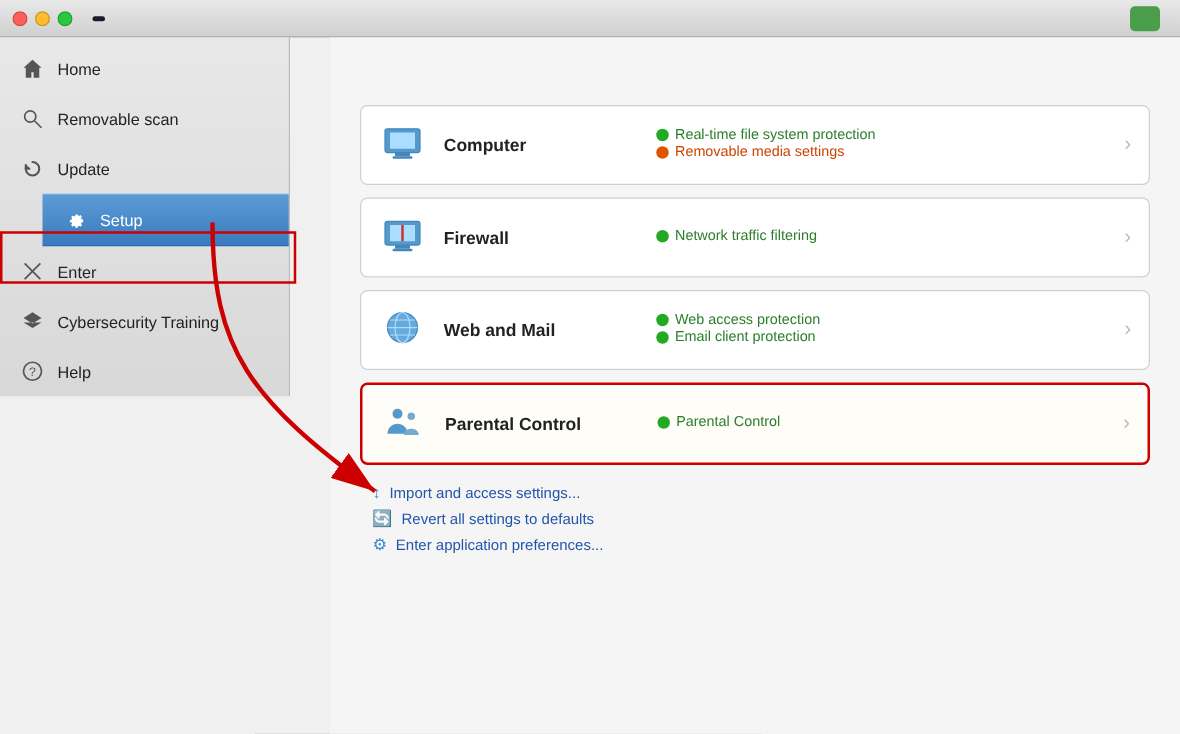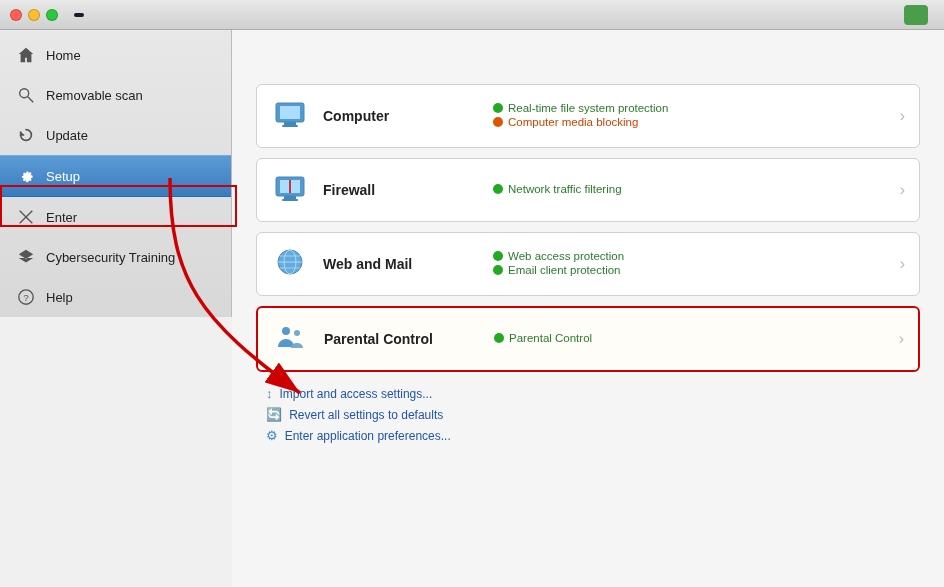--- a/index.html
+++ b/index.html
@@ -76,20 +76,21 @@
     .dropdown-arrow {
       font-size: 10px;
       color: #555;
     }
 
     
     .main-layout {
       display: flex;
       height: 557px;
       background: #f0f0f0;
+      gap: 32px;
     }
 
     
     .sidebar {
       width: 232px;
       background: linear-gradient(to bottom, #e8e8e8, #d8d8d8);
       border-right: 1px solid #bbb;
       padding-top: 5px;
       flex-shrink: 0;
     }
@@ -101,20 +102,21 @@
       cursor: pointer;
       font-size: 13px;
       color: #222;
       border-radius: 0;
     }
     .nav-item.active {
       background: linear-gradient(to bottom, #5b9bd5, #3a7bbf);
       color: white;
       border-top: 1px solid #6aaee8;
       border-bottom: 1px solid #2a6aaf;
+      margin-left: 34px;
     }
     .nav-icon {
       width: 20px;
       height: 20px;
       display: flex;
       align-items: center;
       justify-content: center;
       font-size: 15px;
     }
     .nav-label {
@@ -353,21 +355,21 @@
     </svg>
           </div>
           <div class="section-name">Computer</div>
           <div class="section-status">
             <div class="status-line">
               <span class="status-dot dot-green"></span>
               <span>Real-time file system protection</span>
             </div>
             <div class="status-line warning">
               <span class="status-dot dot-orange"></span>
-              <span>Computer media blocking</span>
+              <span>Removable media settings</span>
             </div>
           </div>
           <span class="chevron">›</span>
         </div>
         <div class="section-card">
           <div class="section-icon">
             <svg viewBox="0 0 36 36" fill="none">
       <rect x="4" y="5" width="28" height="19" rx="2" fill="#5599cc" stroke="#4488bb" stroke-width="1"></rect>
       <rect x="8" y="8" width="20" height="13" fill="#aaddff"></rect>
       <line x1="18" y1="8" x2="18" y2="21" stroke="#cc3333" stroke-width="2"></line>

